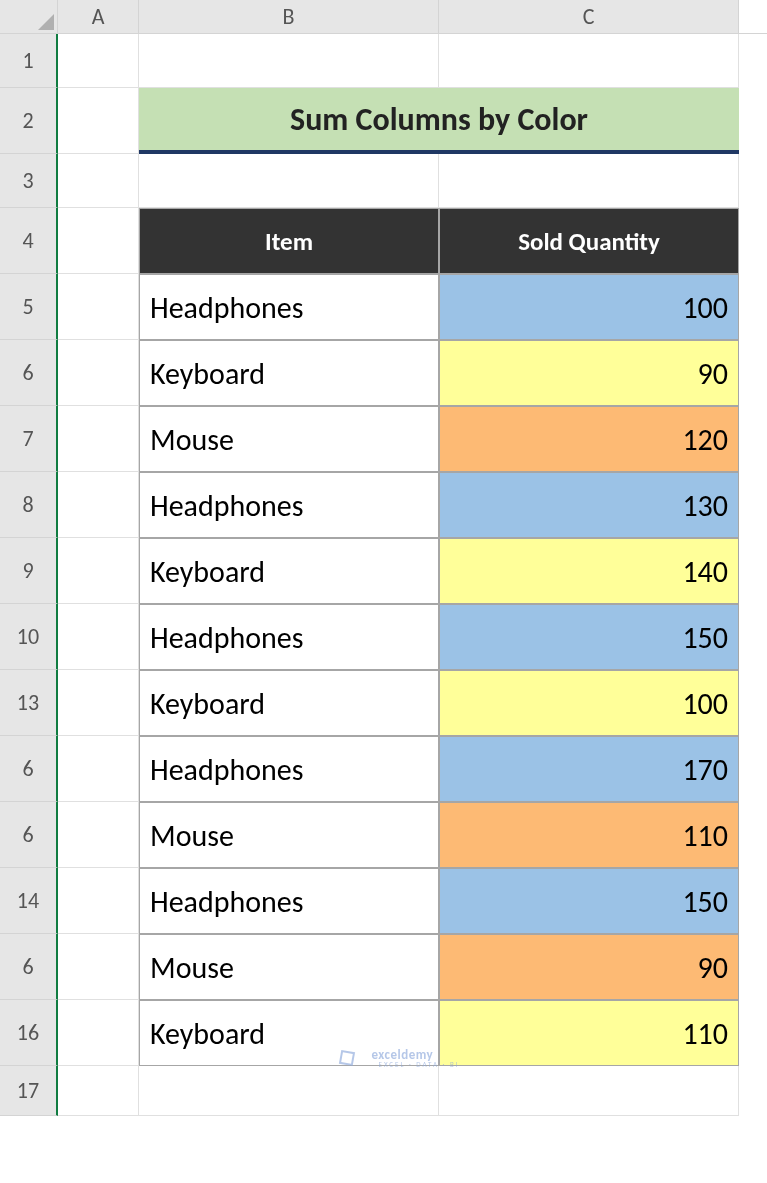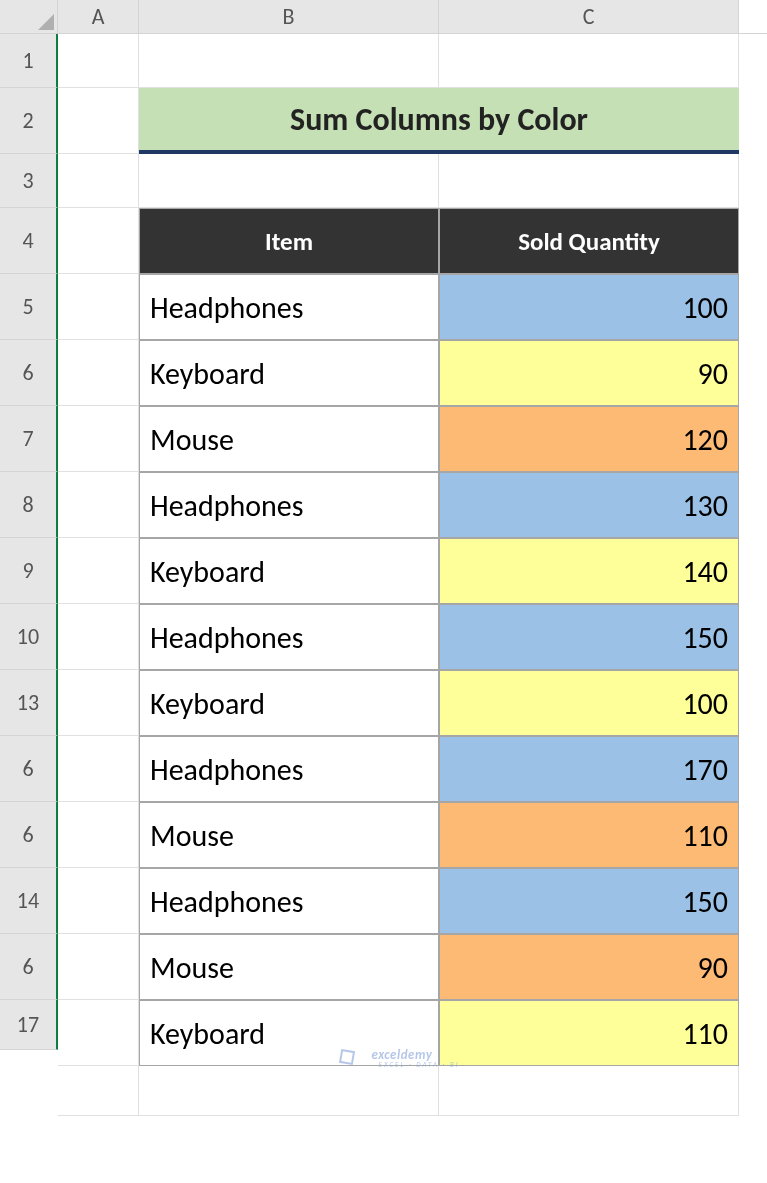--- a/index.html
+++ b/index.html
@@ -116,28 +116,27 @@
   .blue   { background: #9bc2e6; }
   .yellow { background: #ffff99; }
   .green  { background: #fdba74; }
 
   .watermark {
     position: absolute;
     left: 50%;
     transform: translateX(-50%);
     bottom: 48px;
     display: flex;
-    align-items: flex-start;
+    align-items: center;
     gap: 16px;
     opacity: 0.65;
     font-size: 13px;
     color: #8faadc;
     font-weight: bold;
     letter-spacing: 0.5px;
-    font-style: italic;
   }
   .watermark .sub {
     font-size: 7px;
     letter-spacing: 2px;
     display: block;
     color: #8faadc;
     font-weight: normal;
     padding-left: 7px;
   }
   .wm-text { line-height: 1; }
@@ -169,20 +168,21 @@
       <div class="row-h rD">6</div>
       <div class="row-h rD">7</div>
       <div class="row-h rD">8</div>
       <div class="row-h rD">9</div>
       <div class="row-h rD">10</div>
       <div class="row-h rD">13</div>
       <div class="row-h rD">6</div>
       <div class="row-h rD">6</div>
       <div class="row-h rD">14</div>
       <div class="row-h rD">6</div>
+      <div class="row-h rD">16</div>
       <div class="row-h r17">17</div>
     </div>
 
     <div class="grid">
 
       <div class="grid-row r1">
         <div class="cell cA"></div>
         <div class="cell cB"></div>
         <div class="cell cC"></div>
       </div>

